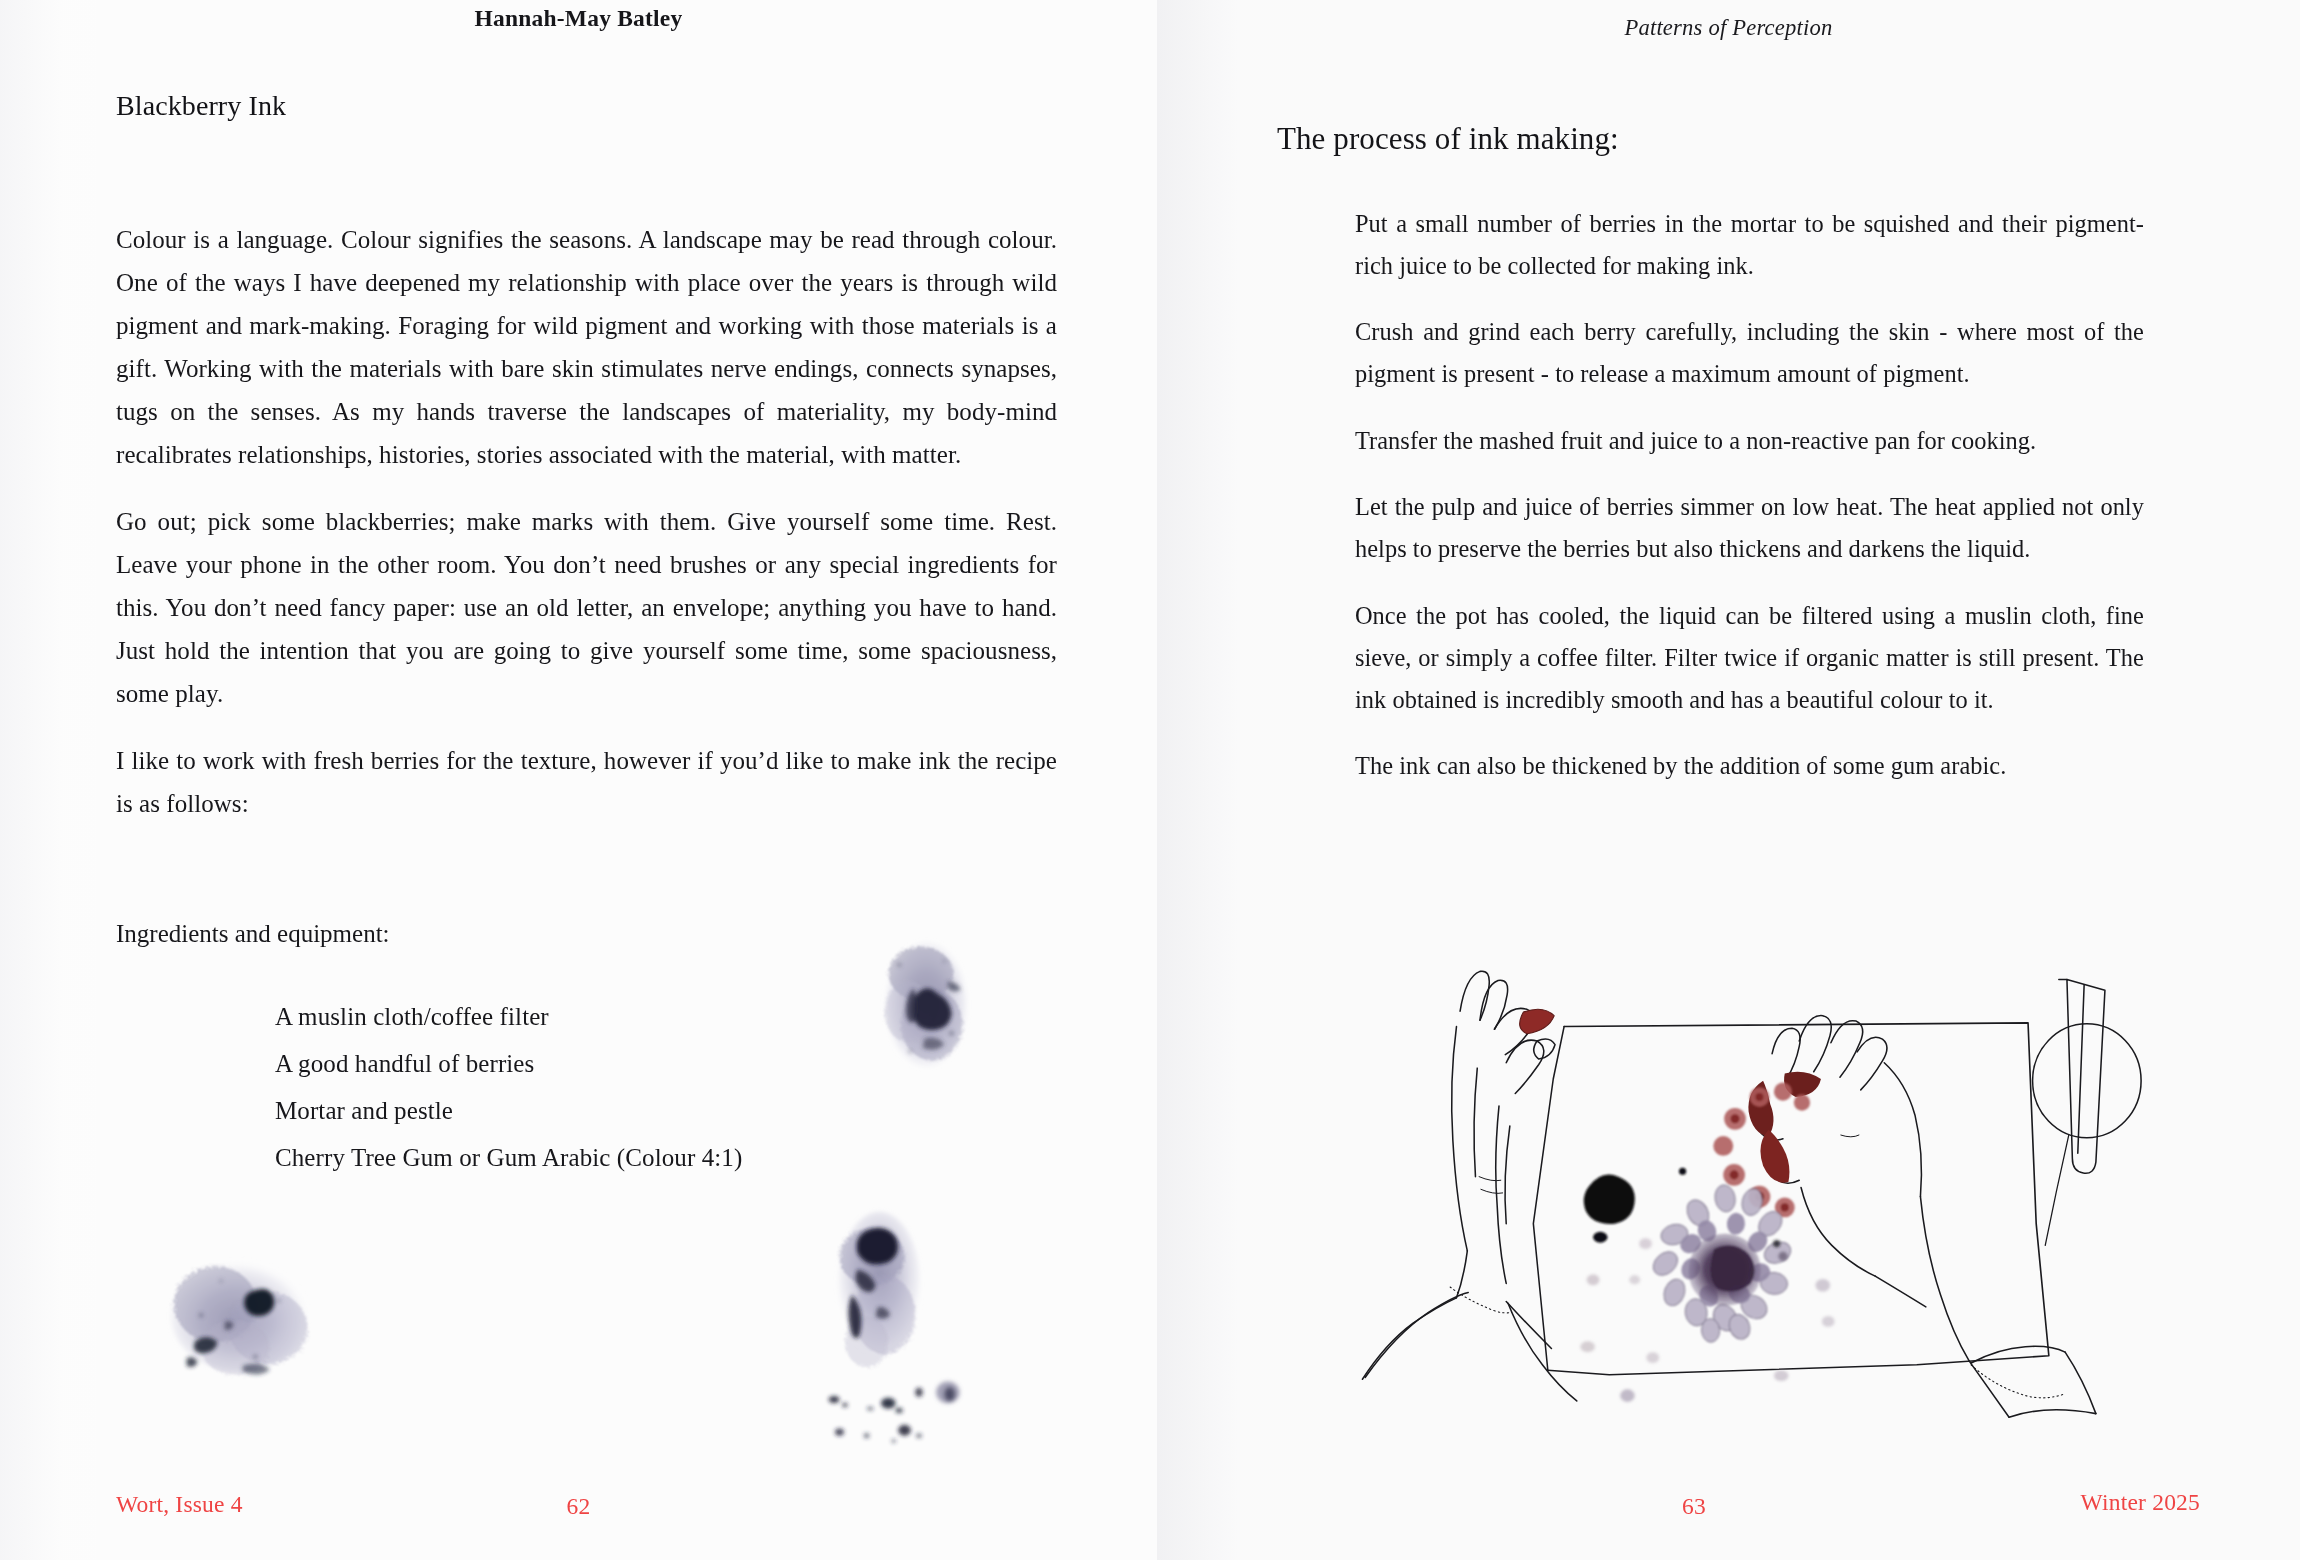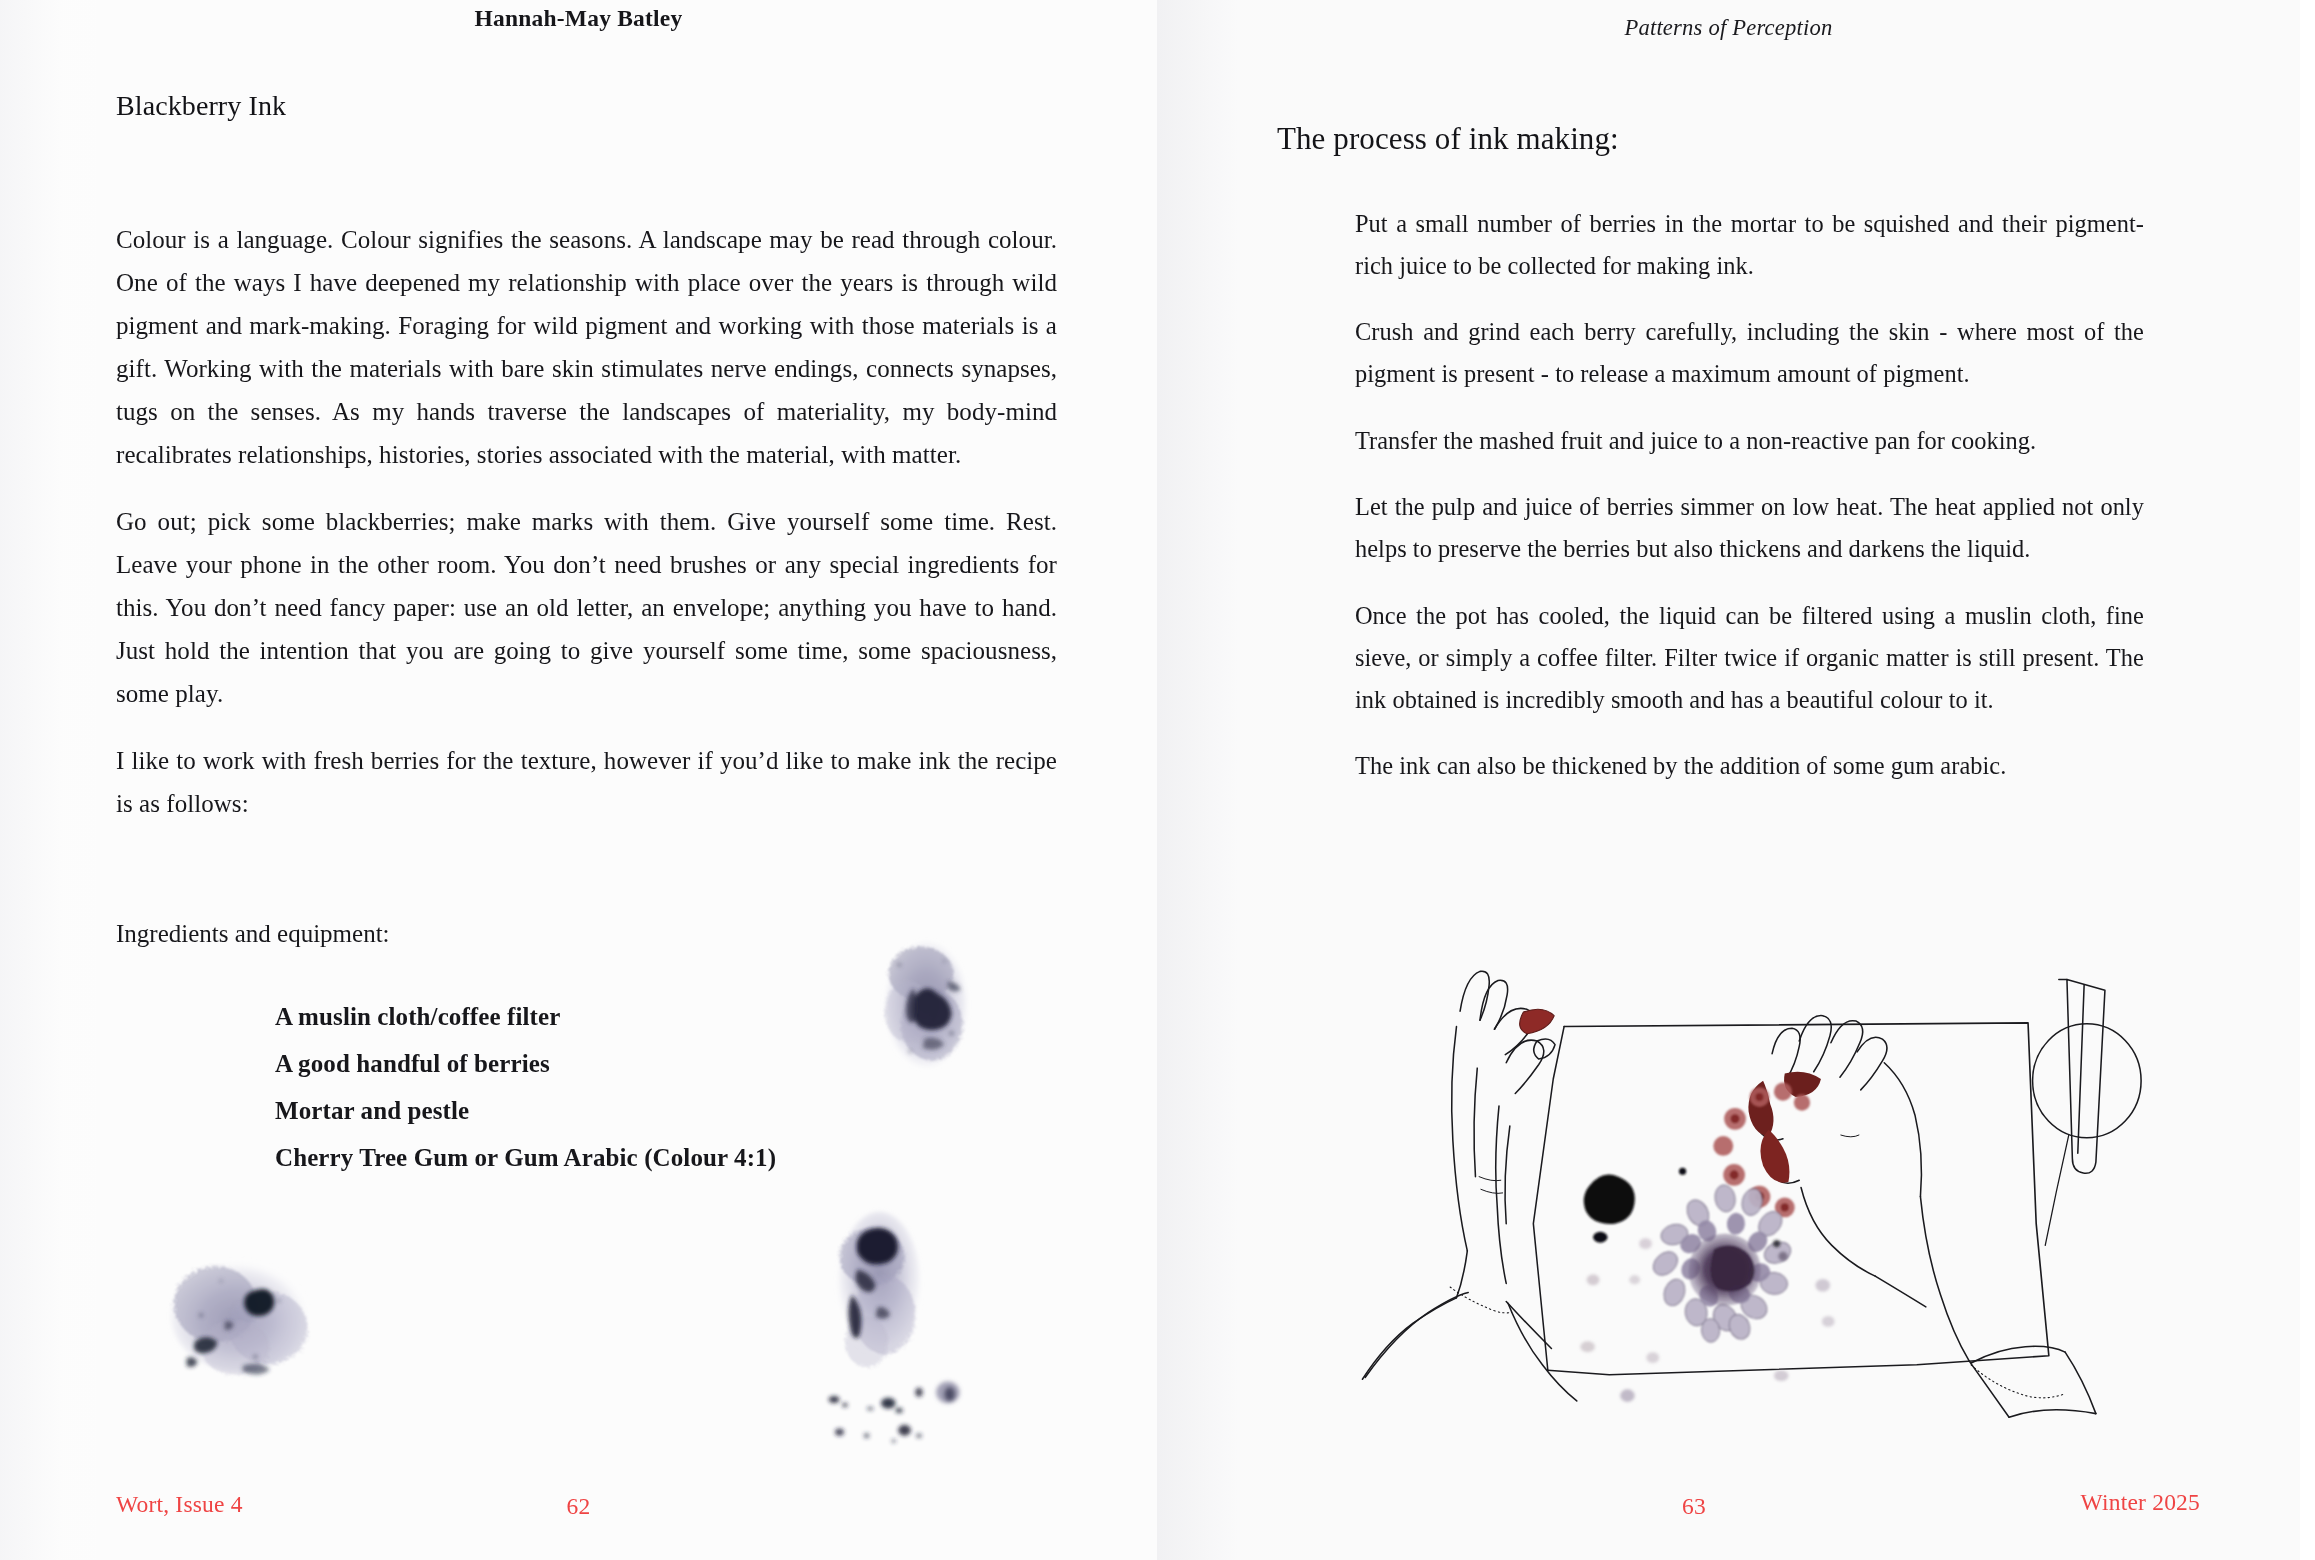--- a/index.html
+++ b/index.html
@@ -140,21 +140,20 @@
     top: 920px;
     font-size: 25px;
     color: #17171b;
   }
 
   .ingredients-list {
     position: absolute;
     left: 275px;
     top: 993px;
     list-style: none;
-    font-weight: bold;
   }
   .ingredients-list li {
     font-size: 25px;
     line-height: 47px;
     color: #17171b;
     white-space: nowrap;
     letter-spacing: 0.1px;
   }
 
   

